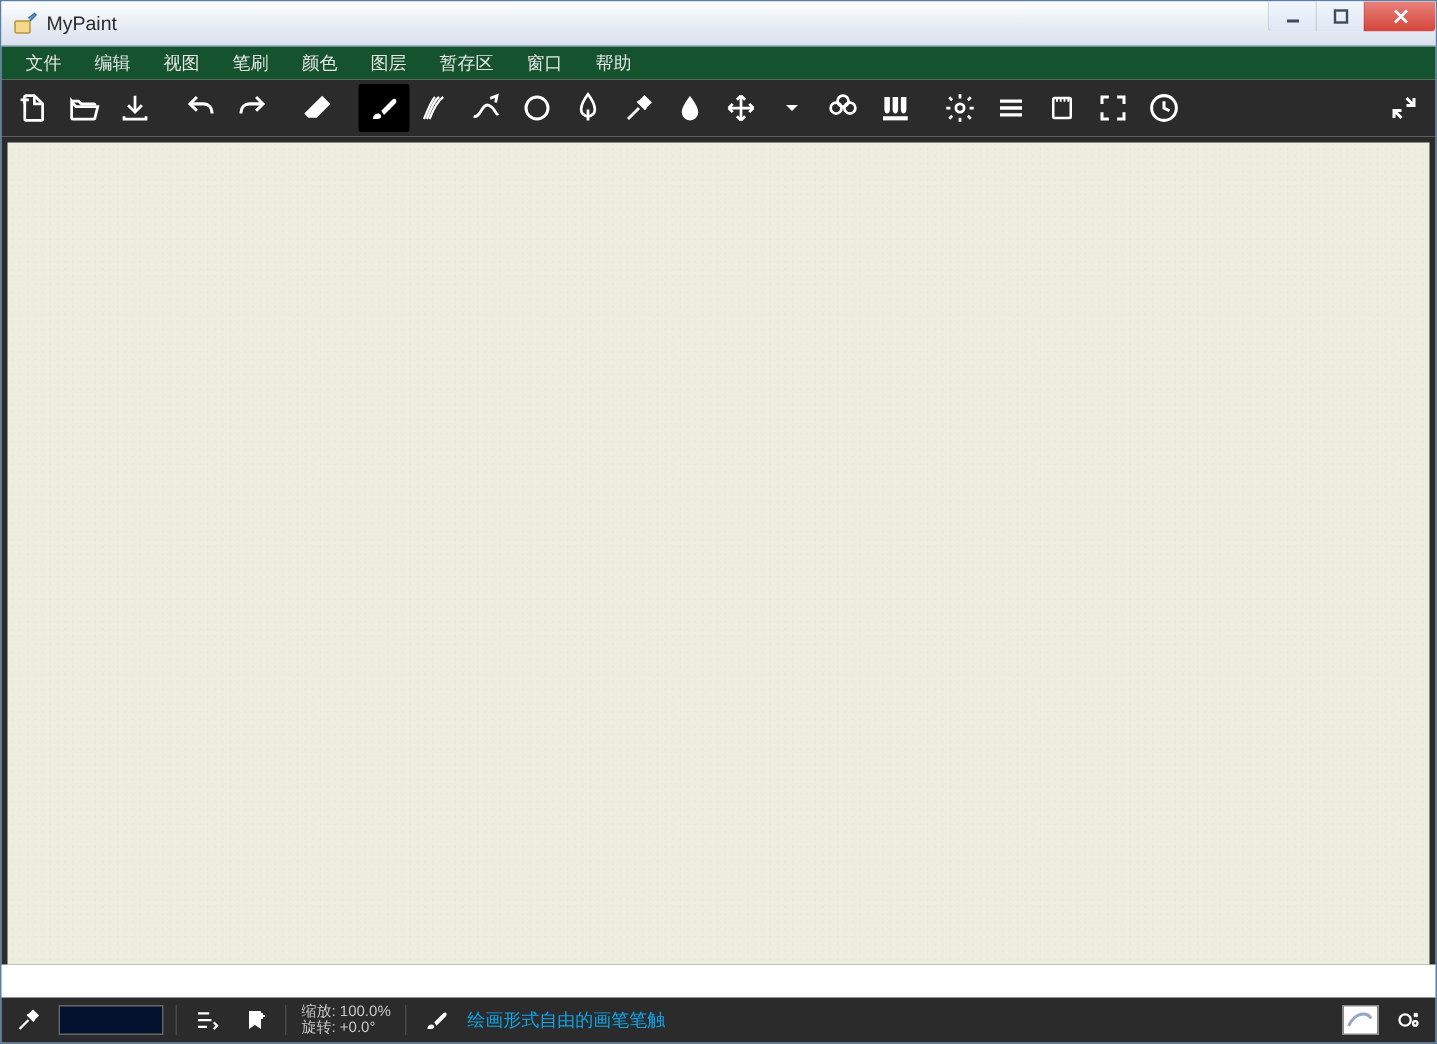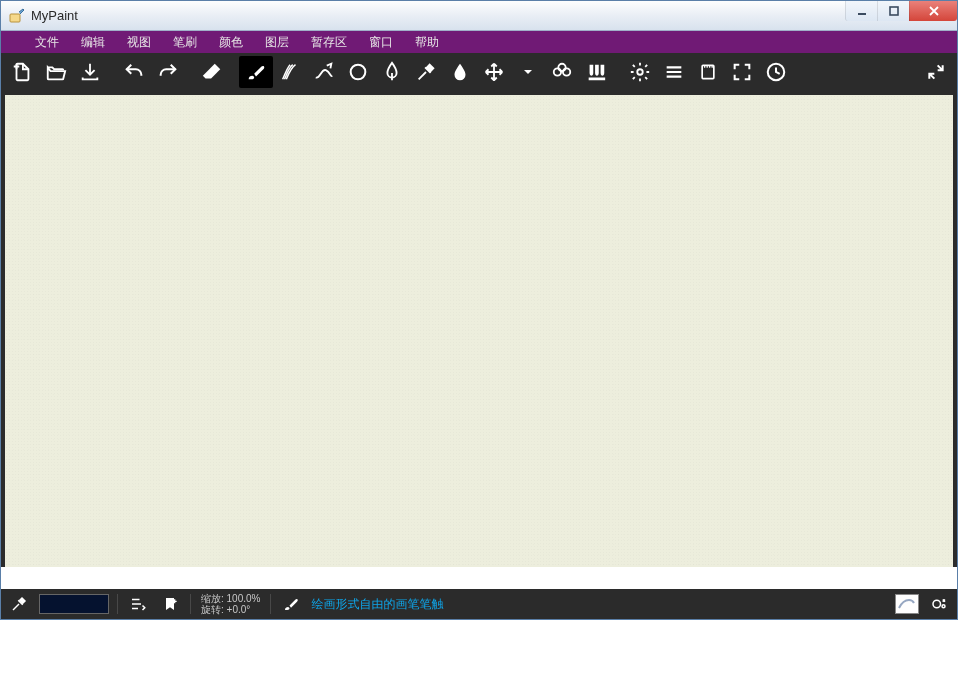--- a/index.html
+++ b/index.html
@@ -1,26 +1,26 @@
 <!DOCTYPE html>
 <html><head>
 <meta charset="utf-8">
 <style>
 * { margin: 0; padding: 0; box-sizing: border-box; }
 body { font-family: "Microsoft YaHei", "SimSun", sans-serif; font-size: 12px; background: #fff; overflow: hidden; width: 958px; height: 696px; }
-.window { width: 958px; height: 620px; display: flex; flex-direction: column; border: 1px solid #5a7fa8; }
+.window { width: 958px; height: 696px; display: flex; flex-direction: column; border: 1px solid #5a7fa8; }
 .titlebar { height: 30px; background: linear-gradient(to bottom, #fdfefe 0%, #e9eef5 50%, #d8e2ee 100%); display: flex; align-items: center; padding-left: 8px; border-bottom: 1px solid #a0b0c8; }
 .titlebar .ico { width: 16px; height: 16px; margin-right: 6px; display: inline-flex; align-items: center; justify-content: center; }
 .titlebar .title { color: #2a2a2a; font-size: 13px; flex: 1; }
 .winctrl { display: flex; height: 100%; align-items: flex-start; }
 .winbtn { width: 32px; height: 20px; display: flex; align-items: center; justify-content: center; border-left: 1px solid rgba(0,0,0,0.1); background: linear-gradient(to bottom, #f2f6fb, #dde7f3); cursor: pointer; }
 .winbtn.min { border-radius: 0 0 0 3px; }
 .winbtn.close { width: 48px; background: linear-gradient(to bottom, #e9817a, #d4453a); border-radius: 0 0 3px 0; }
 .winbtn svg { display: block; }
-.menubar { height: 22px; background: #701a75; display: flex; align-items: center; padding: 0 24px; gap: 2px; color: #e6e6e6; }
+.menubar { height: 22px; background: #14532d; display: flex; align-items: center; padding: 0 6px; gap: 2px; color: #e6e6e6; }
 .menubar .mitem { padding: 2px 10px; cursor: pointer; }
 .toolbar { height: 38px; background: #2b2b2b; display: flex; align-items: center; padding: 0 4px; }
 .tbtn { width: 34px; height: 32px; display: flex; align-items: center; justify-content: center; cursor: pointer; border-radius: 2px; position: relative; }
 .tbtn.active { background: #000; }
 .tgap { width: 10px; }
 .tspacer { flex: 1; }
 .dropdown-arrow { width: 14px; display: flex; align-items: center; justify-content: center; cursor: pointer; }
 .canvas-area { flex: 1; background: #2b2b2b; padding: 4px 4px 0 4px; }
 .canvas { width: 100%; height: 100%; background: #edeedd; position: relative; overflow: hidden; }
 .canvas::before { content: ""; position: absolute; inset: 0; background-image: radial-gradient(rgba(0,0,0,0.025) 0.5px, transparent 0.5px), radial-gradient(rgba(0,0,0,0.02) 0.5px, transparent 0.5px); background-size: 3px 3px, 5px 5px; background-position: 0 0, 1px 2px; }

